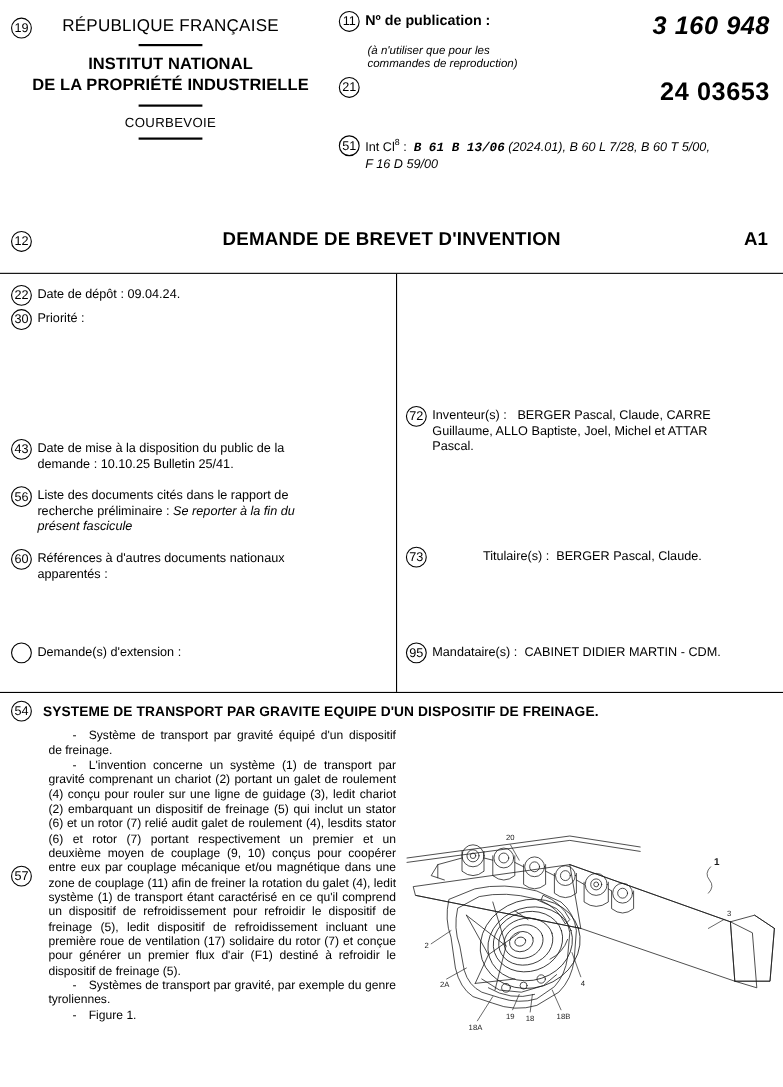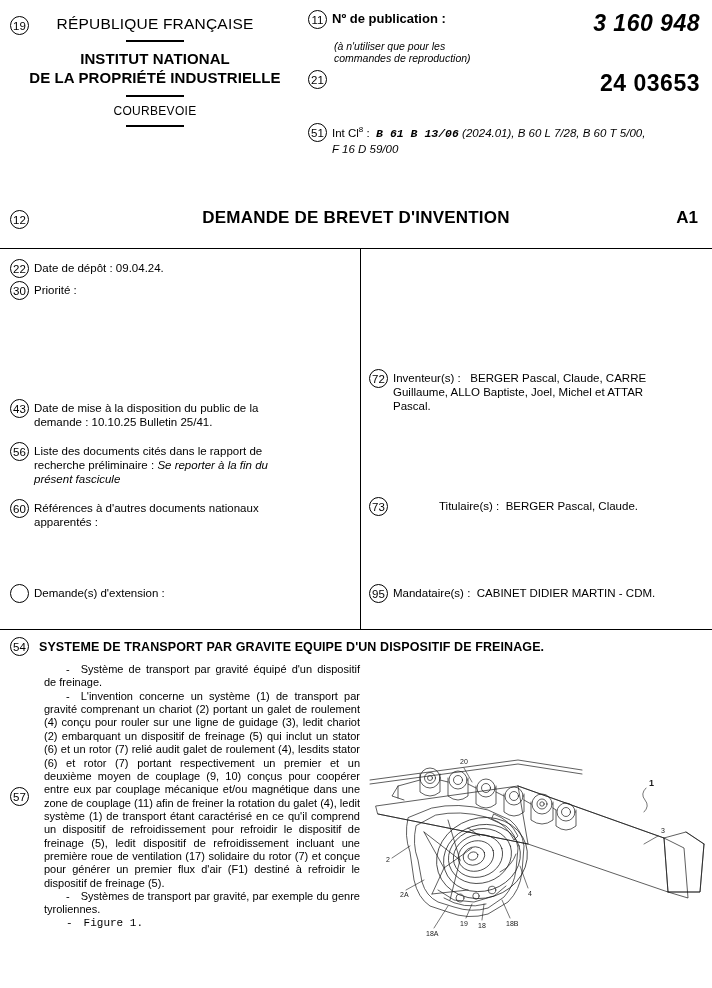--- a/index.html
+++ b/index.html
@@ -227,21 +227,21 @@
     margin-left: 15px;
     width: 326px;
     font-size: 11px;
     line-height: 1.215;
   }
   .ab-text p {
     margin: 0;
     text-align: justify;
     text-indent: 22px;
   }
-  .ab-text p.lastline { text-align: left; font-family: Liberation Mono, monospace; }
+  .ab-text p.lastline { text-align: left; }
 
   .figure {
     position: absolute;
     left: 368px;
     top: 740px;
     width: 344px;
     height: 210px;
   }
   .figure svg { display: block; }
 </style>

